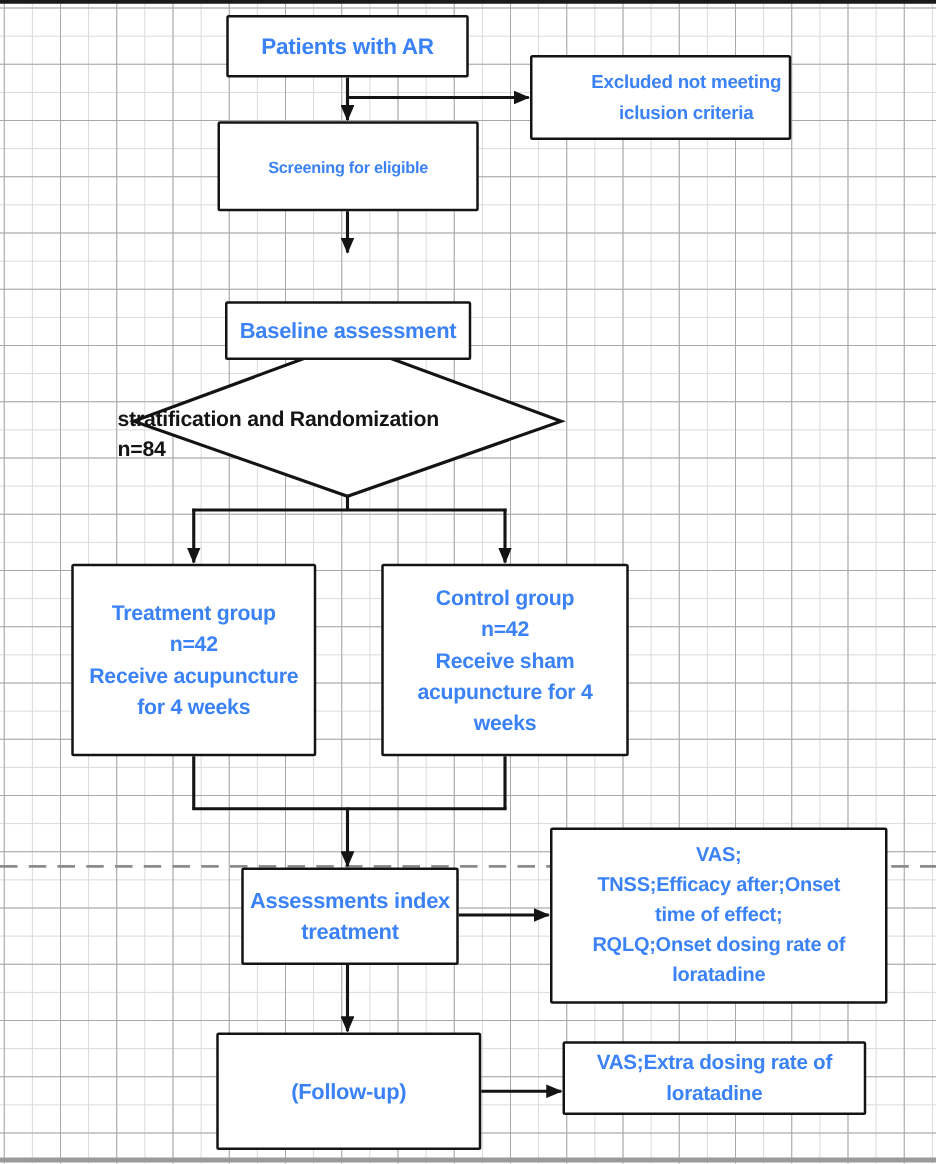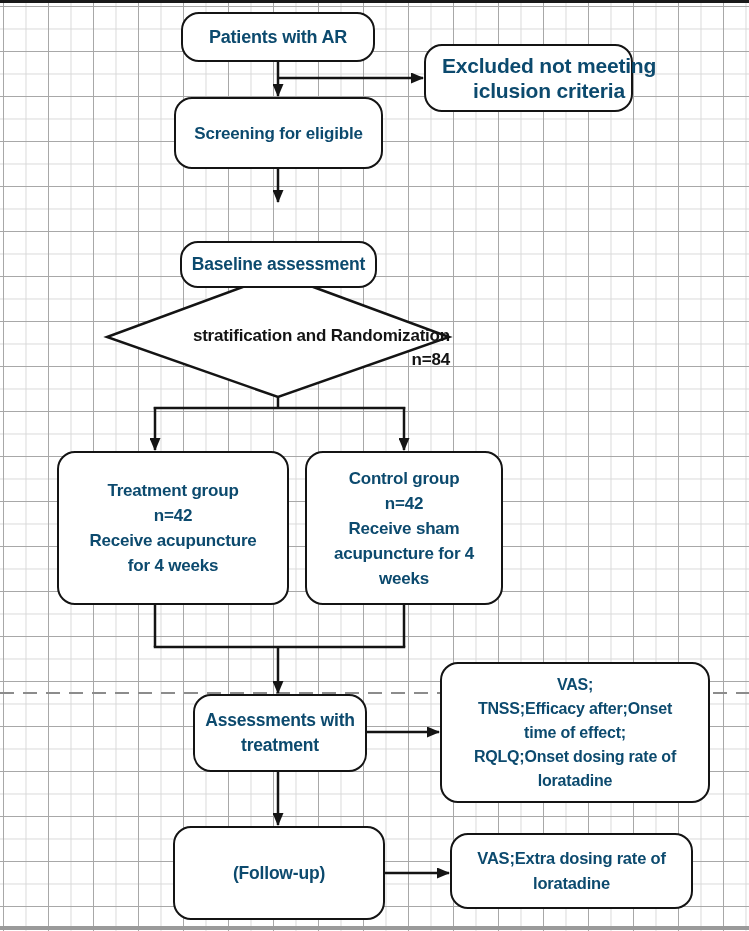--- a/index.html
+++ b/index.html
@@ -34,59 +34,59 @@
   svg.connectors {
     position: absolute; left: 0; top: 0; width: 749px; height: 931px;
     z-index: 1;
   }
 
   .node {
     position: absolute;
     z-index: 2;
     background: #ffffff;
     border: 2.5px solid #141414;
-    border-radius: 18px;
-    color: #0c4a6e;
+    border-radius: 2px;
+    color: #3b82f6;
     font-weight: 700;
     display: flex;
     flex-direction: column;
     align-items: center;
     justify-content: center;
     text-align: center;
     line-height: 25px;
     font-size: 17px;
     letter-spacing: -0.2px;
   }
   .node .ln { white-space: nowrap; }
 
   
   #n-patients        { left: 181px; top: 12px;  width: 194px; height: 50px;  font-size: 18px; }
-  #n-excluded        { left: 424px; top: 44px;  width: 209px; height: 68px;  font-size: 21px; padding-left: 41px; }
-  #n-screening       { left: 174px; top: 97px;  width: 209px; height: 72px;  font-size: 17px; text-align: center; }
+  #n-excluded        { left: 424px; top: 44px;  width: 209px; height: 68px;  font-size: 15px; padding-left: 41px; }
+  #n-screening       { left: 174px; top: 97px;  width: 209px; height: 72px;  font-size: 13px; text-align: center; }
   #n-baseline        { left: 180px; top: 203px; width: 197px; height: 47px;  font-size: 17.5px; margin-top: 38px; }
-  #n-treatment       { left: 57px;  top: 451px; width: 232px; height: 154px; font-size: 17px; }
+  #n-treatment       { left: 57px;  top: 451px; width: 196px; height: 154px; font-size: 17px; }
   #n-control         { left: 305px; top: 451px; width: 198px; height: 154px; font-size: 17px; }
   #n-assess-after    { left: 193px; top: 694px; width: 174px; height: 78px;  font-size: 17.5px; }
   #n-outcomes-after  { left: 440px; top: 662px; width: 270px; height: 141px; font-size: 16px; line-height: 24px; }
   #n-assess-followup { left: 173px; top: 826px; width: 212px; height: 94px;  font-size: 17.5px; }
-  #n-outcomes-followup { left: 450px; top: 833px; width: 243px; height: 76px; font-size: 16.5px; }
+  #n-outcomes-followup { left: 450px; top: 833px; width: 243px; height: 59px; font-size: 16.5px; }
 
   
   #n-randomization {
     position: absolute;
-    left: 106px; top: 276px; width: 344px; height: 118px;
+    left: 94px; top: 276px; width: 344px; height: 118px;
     z-index: 2;
     padding-top: 26px;
     color: #141414;
     font-weight: 700;
     font-size: 17px;
     line-height: 24px;
     display: flex;
     flex-direction: column;
-    align-items: flex-end;
+    align-items: flex-start;
     justify-content: center;
     text-align: center;
     letter-spacing: -0.2px;
   }
   #n-randomization .ln { white-space: nowrap; }
 </style>
 </head>
 <body>
 
 <div id="canvas">
@@ -164,21 +164,21 @@
 
   <div class="node" id="n-control">
     <div class="ln">Control group</div>
     <div class="ln">n=42</div>
     <div class="ln">Receive sham</div>
     <div class="ln">acupuncture for 4</div>
     <div class="ln">weeks</div>
   </div>
 
   <div class="node" id="n-assess-after">
-    <div class="ln">Assessments with</div>
+    <div class="ln">Assessments index</div>
     <div class="ln">treatment</div>
   </div>
 
   <div class="node" id="n-outcomes-after">
     <div class="ln">VAS;</div>
     <div class="ln">TNSS;Efficacy after;Onset</div>
     <div class="ln">time of effect;</div>
     <div class="ln">RQLQ;Onset dosing rate of</div>
     <div class="ln">loratadine</div>
   </div>

